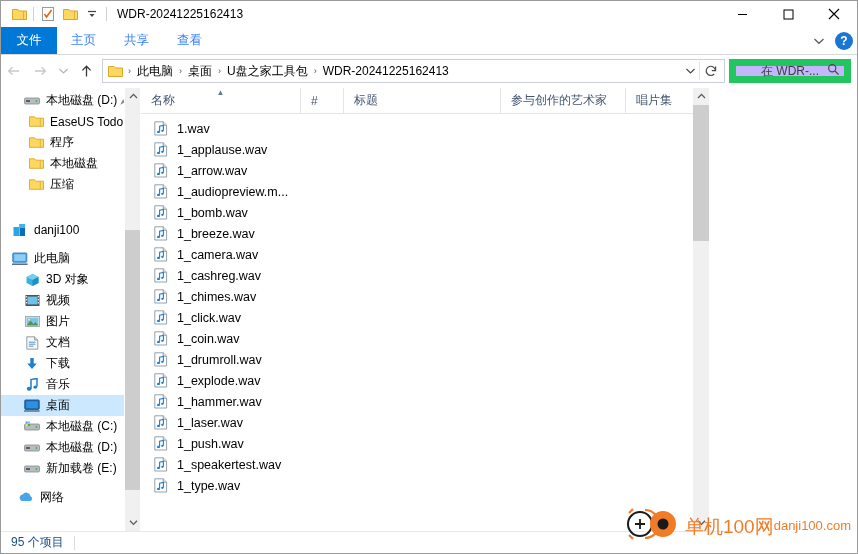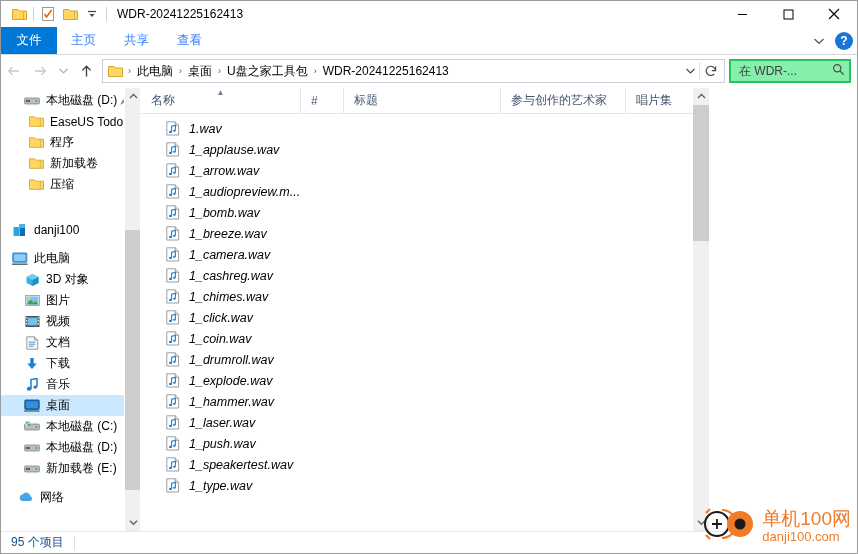--- a/index.html
+++ b/index.html
@@ -109,22 +109,22 @@
     width: 18px; height: 22px; display: flex;
     align-items: center; justify-content: center;
   }
   .crumb-vsep { width: 1px; height: 18px; background: #e2e2e2; }
   .refresh-btn {
     width: 22px; height: 22px; display: flex;
     align-items: center; justify-content: center;
   }
   .searchbox {
     width: 122px; height: 24px; margin-right: 6px;
-    border: 2px solid #22c55e; background: #86efac;
-    display: flex; align-items: center; padding: 0 4px 0 8px;
+    border: 7px solid #22c55e; background: #c4b5fd;
+    display: flex; align-items: center; padding: 0 4px 0 25px;
   }
   .search-text {
     font-size: 12px; color: #3d3d3d; flex: 1;
     white-space: nowrap; overflow: hidden;
   }
 
   
   .content {
     position: absolute; left: 0; top: 87px;
     width: 708px; height: 443px;
@@ -190,24 +190,23 @@
     border-right: 1px solid #e5e5e5;
     position: relative;
     white-space: nowrap;
   }
   .sortcaret {
     position: absolute; left: 50%; top: 1px;
     transform: translateX(-50%);
     font-size: 8px; color: #6b7b94; line-height: 8px;
   }
   .rows {
-    position: absolute; left: 12px; top: 26px;
+    position: absolute; left: 0; top: 26px;
     width: 685px; height: 417px;
     overflow: hidden;
-    font-style: italic;
   }
   .row {
     display: flex; align-items: center;
     height: 21px; padding-left: 12px;
     font-size: 12.5px; color: #000000;
     white-space: nowrap;
   }
   .row .ficon {
     width: 16px; height: 16px; margin-right: 8px;
     flex-shrink: 0; display: flex;
@@ -229,21 +228,21 @@
     white-space: nowrap;
   }
   .status-div { width: 1px; height: 14px; background: #dcdcdc; margin-left: 10px; }
 
   
   .watermark {
     position: absolute; right: 6px; bottom: 6px;
     display: flex; align-items: center; gap: 4px;
     pointer-events: none;
   }
-  .wm-text { display: flex; flex-direction: column; line-height: 1; }
+  .wm-text { display: flex; flex-direction: row; line-height: 1; }
   .wm-line1 {
     font-size: 19px; color: #f07c28; font-weight: normal;
     letter-spacing: 0px;
   }
   .wm-line2 {
     font-size: 13px; color: #f07c28; letter-spacing: 0px; margin-top: 2px;
   }
 </style>
 </head>
 <body>
@@ -420,21 +419,21 @@
           <span class="nlabel">程序</span>
         </div>
 
         <div class="navitem indent-2">
           <span class="nicon">
             <svg width="15" height="13" viewBox="0 0 15 13">
               <path d="M0.5 1.8 L5.6 1.8 L6.8 3.2 L14.5 3.2 L14.5 11.3 L0.5 11.3 Z" fill="#ffd75e" stroke="#d6a830" stroke-width="0.9"></path>
               <path d="M11.3 3.2 L11.3 11.3" stroke="#d6a830" stroke-width="0.7" fill="none"></path>
             </svg>
           </span>
-          <span class="nlabel">新加载卷</span>
+          <span class="nlabel">本地磁盘</span>
         </div>
 
         <div class="navitem indent-2">
           <span class="nicon">
             <svg width="15" height="13" viewBox="0 0 15 13">
               <path d="M0.5 1.8 L5.6 1.8 L6.8 3.2 L14.5 3.2 L14.5 11.3 L0.5 11.3 Z" fill="#ffd75e" stroke="#d6a830" stroke-width="0.9"></path>
               <path d="M11.3 3.2 L11.3 11.3" stroke="#d6a830" stroke-width="0.7" fill="none"></path>
             </svg>
           </span>
           <span class="nlabel">压缩</span>
@@ -464,48 +463,48 @@
 
         <div class="navitem indent-1">
           <span class="nicon">
             <svg width="15" height="14" viewBox="0 0 15 14">
               <path d="M7.5 1 L13.5 4 L13.5 10 L7.5 13 L1.5 10 L1.5 4 Z" fill="#3ab0e0"></path>
               <path d="M7.5 1 L13.5 4 L7.5 7 L1.5 4 Z" fill="#6fd0f0"></path>
               <path d="M7.5 7 L13.5 4 L13.5 10 L7.5 13 Z" fill="#1e8fc4"></path>
             </svg>
           </span>
           <span class="nlabel">3D 对象</span>
-        </div>
-
-        <div class="navitem indent-1">
-          <span class="nicon">
-            <svg width="15" height="13" viewBox="0 0 15 13">
-              <rect x="0.5" y="1.5" width="14" height="10" fill="#e8eef2" stroke="#9aa5ad" stroke-width="0.9"></rect>
-              <rect x="1.6" y="2.6" width="11.8" height="7.8" fill="#7fc4e8"></rect>
-              <path d="M1.6 10.4 L5.5 5.5 L8.5 9 L10.5 7 L13.4 10.4 Z" fill="#4a9a4a"></path>
-              <circle cx="4" cy="4.6" r="1.1" fill="#ffe070"></circle>
-            </svg>
-          </span>
-          <span class="nlabel">图片</span>
         </div>
 
         <div class="navitem indent-1">
           <span class="nicon">
             <svg width="15" height="13" viewBox="0 0 15 13">
               <rect x="0.5" y="1" width="14" height="11" fill="#4a5560"></rect>
               <rect x="2.5" y="2.6" width="10" height="7.8" fill="#6fc3e8"></rect>
               <rect x="1" y="2" width="1.2" height="1.4" fill="#e8e8e8"></rect>
               <rect x="1" y="5" width="1.2" height="1.4" fill="#e8e8e8"></rect>
               <rect x="1" y="8" width="1.2" height="1.4" fill="#e8e8e8"></rect>
               <rect x="12.8" y="2" width="1.2" height="1.4" fill="#e8e8e8"></rect>
               <rect x="12.8" y="5" width="1.2" height="1.4" fill="#e8e8e8"></rect>
               <rect x="12.8" y="8" width="1.2" height="1.4" fill="#e8e8e8"></rect>
             </svg>
           </span>
           <span class="nlabel">视频</span>
+        </div>
+
+        <div class="navitem indent-1">
+          <span class="nicon">
+            <svg width="15" height="13" viewBox="0 0 15 13">
+              <rect x="0.5" y="1.5" width="14" height="10" fill="#e8eef2" stroke="#9aa5ad" stroke-width="0.9"></rect>
+              <rect x="1.6" y="2.6" width="11.8" height="7.8" fill="#7fc4e8"></rect>
+              <path d="M1.6 10.4 L5.5 5.5 L8.5 9 L10.5 7 L13.4 10.4 Z" fill="#4a9a4a"></path>
+              <circle cx="4" cy="4.6" r="1.1" fill="#ffe070"></circle>
+            </svg>
+          </span>
+          <span class="nlabel">图片</span>
         </div>
 
         <div class="navitem indent-1">
           <span class="nicon">
             <svg width="13" height="14" viewBox="0 0 13 14">
               <path d="M0.8 0.8 L8.6 0.8 L11.8 4 L11.8 13.2 L0.8 13.2 Z" fill="#f5f7f8" stroke="#8a959d" stroke-width="0.9"></path>
               <path d="M8.6 0.8 L8.6 4 L11.8 4" fill="#d8dee2" stroke="#8a959d" stroke-width="0.9"></path>
               <path d="M2.8 6.2 L9.4 6.2 M2.8 8.2 L9.4 8.2 M2.8 10.2 L7.4 10.2" stroke="#4a8ac0" stroke-width="0.9"></path>
             </svg>
           </span>

